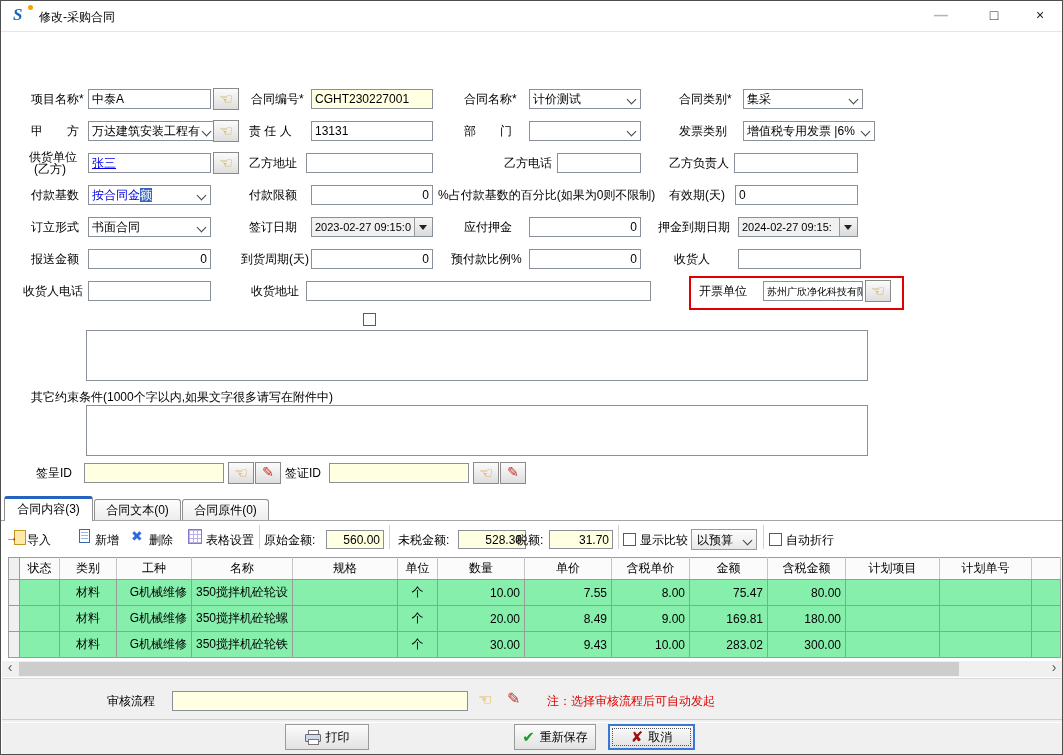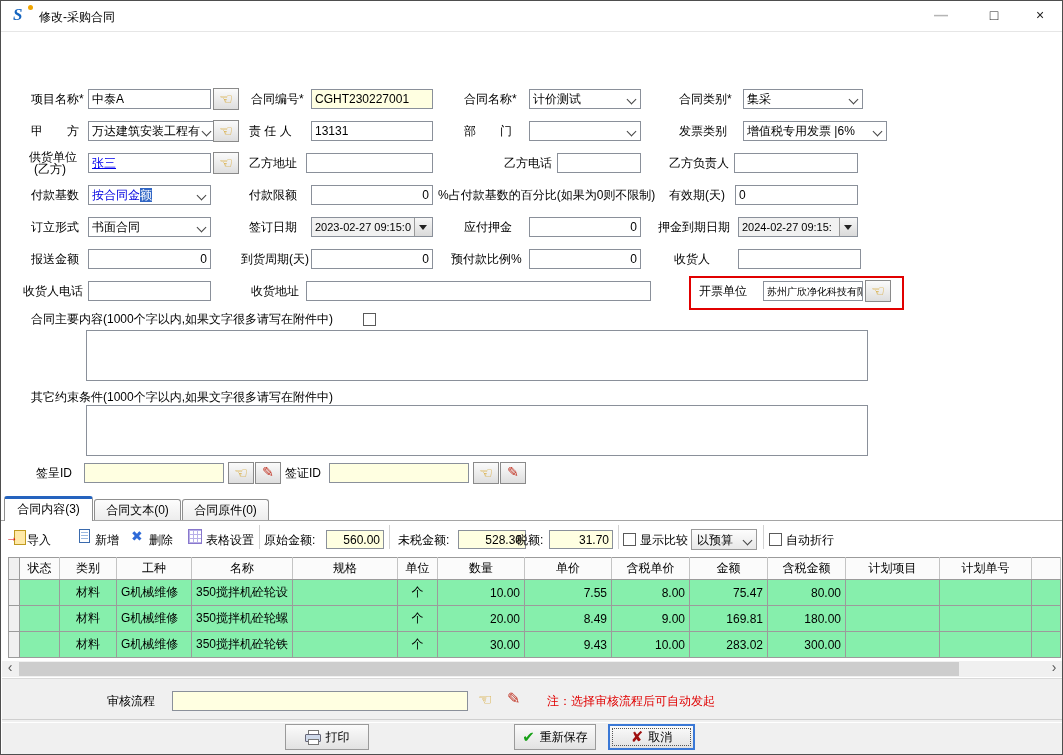--- a/index.html
+++ b/index.html
@@ -53,21 +53,21 @@
            background-image:linear-gradient(to right,#b9b0e8 1px,transparent 1px),linear-gradient(to bottom,#b9b0e8 1px,transparent 1px);
            background-size:4px 4px;}
   .tcmb{position:absolute;height:21px;box-sizing:border-box;border:1px solid #9a9a9a;background:linear-gradient(#fdfdfd,#e8e8e8);
         padding:3px 16px 0 5px;line-height:15px;}
   
   #grid{position:absolute;left:7px;top:556px;border-collapse:collapse;table-layout:fixed;border-radius:21px;}
   #grid th{height:21px;background:#fbfbfb;border:1px solid #c4c4c4;border-top:1px solid #9b9b9b;border-bottom:1px solid #9b9b9b;
            font-weight:normal;padding:0;white-space:nowrap;overflow:hidden;}
   #grid td{height:25px;border:1px solid #9b9b9b;background:#86efac;padding:0 4px;white-space:nowrap;overflow:hidden;}
   #grid .ind{background:#f0f0f0;padding:0;border:1px solid #9b9b9b;}
-  .cc{text-align:center;} .cr{text-align:right;} .cl{text-align:left;}
+  .cc{text-align:center;} .cr{text-align:right;} .cl{text-align:right;}
   
   .hsb{position:absolute;left:1px;top:660px;width:1060px;height:16px;background:#f0f0f0;}
   .hsb .arr{position:absolute;top:0;width:16px;height:16px;text-align:center;line-height:13px;font-size:14px;color:#555;}
   .hsb .thumb{position:absolute;left:17px;top:1px;width:940px;height:14px;background:#cdcdcd;}
   
   .footer{position:absolute;left:1px;top:677px;width:1061px;height:76px;background:#f0f0f0;border-top:1px solid #d9d9d9;}
   .groove{position:absolute;left:0;top:40px;width:100%;height:2px;border-top:1px solid #cfcfcf;border-bottom:1px solid #fff;}
   .btn{position:absolute;height:26px;box-sizing:border-box;border:1px solid #9a9a9a;background:linear-gradient(#fbfbfb,#e2e2e2);
        display:flex;align-items:center;justify-content:center;gap:5px;}
   .btn .ok{color:#16a016;font-weight:bold;font-size:15px;}
@@ -104,21 +104,21 @@
   <div class="fld" style="left:742px;top:88px;width:120px"><span>集采</span><span class="chev"></span></div>
 
   <div class="lbl" style="left:30px;top:123px">甲　　方</div>
   <div class="fld" style="left:87px;top:120px;width:128px;padding-right:16px"><span>万达建筑安装工程有</span><span class="chev"></span></div>
   <div class="lkp" style="left:212px;top:119px"><span>☜</span></div>
   <div class="lbl" style="left:248px;top:123px">责 任 人</div>
   <div class="fld" style="left:310px;top:120px;width:122px"><span>13131</span></div>
   <div class="lbl" style="left:463px;top:123px">部　　门</div>
   <div class="fld" style="left:528px;top:120px;width:112px"><span></span><span class="chev"></span></div>
   <div class="lbl" style="left:678px;top:123px">发票类别</div>
-  <div class="fld" style="left:742px;top:120px;width:144px;padding-right:16px"><span>增值税专用发票 |6%</span><span class="chev"></span></div>
+  <div class="fld" style="left:742px;top:120px;width:132px;padding-right:16px"><span>增值税专用发票 |6%</span><span class="chev"></span></div>
 
   <div class="lbl" style="left:28px;top:149px">供货单位</div>
   <div class="lbl" style="left:33px;top:161px">(乙方)</div>
   <div class="fld" style="left:87px;top:152px;width:123px"><span class="lnk">张三</span></div>
   <div class="lkp" style="left:212px;top:151px"><span>☜</span></div>
   <div class="lbl" style="left:248px;top:155px">乙方地址</div>
   <div class="fld" style="left:305px;top:152px;width:127px"><span></span></div>
   <div class="lbl" style="left:503px;top:155px">乙方电话</div>
   <div class="fld" style="left:556px;top:152px;width:84px"><span></span></div>
   <div class="lbl" style="left:668px;top:155px">乙方负责人</div>
@@ -156,21 +156,20 @@
 
   <div class="lbl" style="left:22px;top:283px">收货人电话</div>
   <div class="fld" style="left:87px;top:280px;width:123px"><span></span></div>
   <div class="lbl" style="left:250px;top:283px">收货地址</div>
   <div class="fld" style="left:305px;top:280px;width:345px"><span></span></div>
   <div class="redbox" style="left:688px;top:275px;width:211px;height:30px"></div>
   <div class="lbl" style="left:698px;top:283px">开票单位</div>
   <div class="fld" style="left:762px;top:280px;width:100px;font-size:10px"><span>苏州广欣净化科技有限</span></div>
   <div class="lkp" style="left:864px;top:279px"><span>☜</span></div>
 
-  <div class="lbl" style="left:30px;top:311px">合同主要内容(1000个字以内,如果文字很多请写在附件中)</div>
   <span class="cb" style="left:362px;top:312px"></span>
   <div class="ta" style="left:85px;top:329px;width:780px;height:49px"></div>
 
   <div class="lbl" style="left:30px;top:389px">其它约束条件(1000个字以内,如果文字很多请写在附件中)</div>
   <div class="ta" style="left:85px;top:404px;width:780px;height:49px"></div>
 
   <div class="lbl" style="left:35px;top:465px">签呈ID</div>
   <div class="fld yl" style="left:83px;top:462px;width:140px"><span></span></div>
   <div class="lkp" style="left:227px;top:461px"><span>☜</span></div>
   <div class="penb" style="left:254px;top:461px"><span>✎</span></div>

